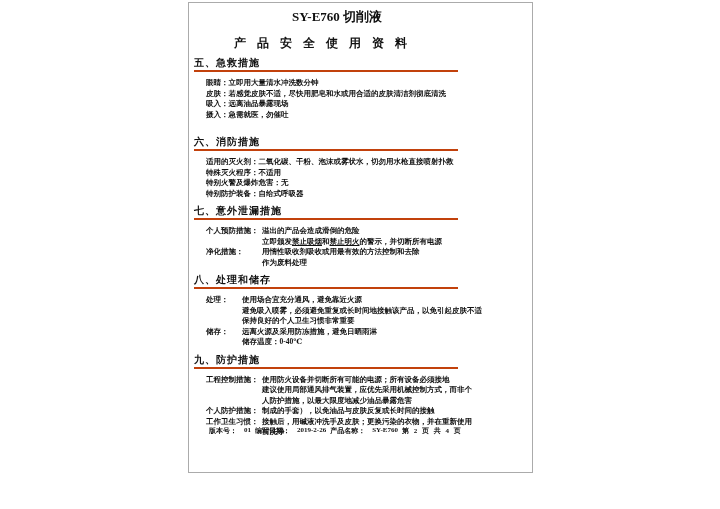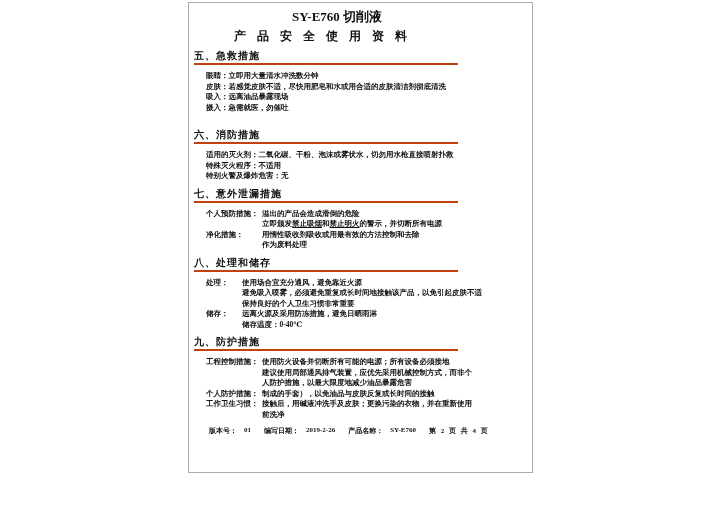--- a/index.html
+++ b/index.html
@@ -12,39 +12,39 @@
     position:absolute;left:188px;top:2px;width:345px;height:471px;
     box-sizing:border-box;border:1px solid #ababab;background:#fff;
   }
   .content{padding:6px 0 0 5px;width:264px;}
   .doc-title{
     font-size:13px;font-weight:bold;text-align:center;line-height:15px;
     padding-left:22px;white-space:nowrap;
   }
   .doc-subtitle{
     font-size:12px;font-weight:bold;text-align:center;line-height:14px;
-    letter-spacing:11px;margin-top:5px;white-space:nowrap;
+    letter-spacing:11px;margin-top:12px;white-space:nowrap;
   }
   .sections{margin-top:7px;}
   .section{margin-bottom:6px;}
   .sec-0{margin-bottom:16px;}
   .sec-title{
     font-size:10px;font-weight:bold;line-height:11px;letter-spacing:1px;
     padding-bottom:2px;border-bottom:2px solid #c2410c;margin-bottom:6px;
   }
   .entry{display:flex;align-items:flex-start;font-size:7.5px;font-weight:600;
     line-height:10.5px;white-space:nowrap;margin-left:12px;}
   .entry-label{flex:0 0 auto;}
   .sec-2 .entry-label,.sec-4 .entry-label{width:56px;}
   .sec-3 .entry-label{width:36px;}
   .entry-lines{flex:1 1 auto;}
   .line{height:10.5px;overflow:visible;}
   .em{font-weight:800;text-decoration:underline;}
   .footer{
-    position:absolute;left:20px;bottom:36px;display:flex;gap:13px;
+    position:absolute;left:20px;bottom:36px;display:flex;gap:4px;
     font-size:7px;font-weight:600;white-space:nowrap;align-items:baseline;
   }
   .footer .pair{display:flex;gap:7px;}
   .footer .pages{word-spacing:3px;}
 </style>
 </head>
 <body>
 
 <div class="page">
   <div class="content">
@@ -82,20 +82,25 @@
             </div>
           </div>
           <div class="entry">
             <div class="entry-lines">
               <div class="line">特殊灭火程序：不适用</div>
             </div>
           </div>
           <div class="entry">
             <div class="entry-lines">
               <div class="line">特别火警及爆炸危害：无</div>
+            </div>
+          </div>
+          <div class="entry">
+            <div class="entry-lines">
+              <div class="line">特别防护装备：自给式呼吸器</div>
             </div>
           </div>
         </div>
         <div class="section sec-2">
           <div class="sec-title">七、意外泄漏措施</div>
           <div class="entry">
             <div class="entry-label">个人预防措施：</div>
             <div class="entry-lines">
               <div class="line">溢出的产品会造成滑倒的危险</div>
               <div class="line"><span>立即颁发</span><span class="em">禁止吸烟</span><span>和</span><span class="em">禁止明火</span><span>的警示，并切断所有电源</span></div>

